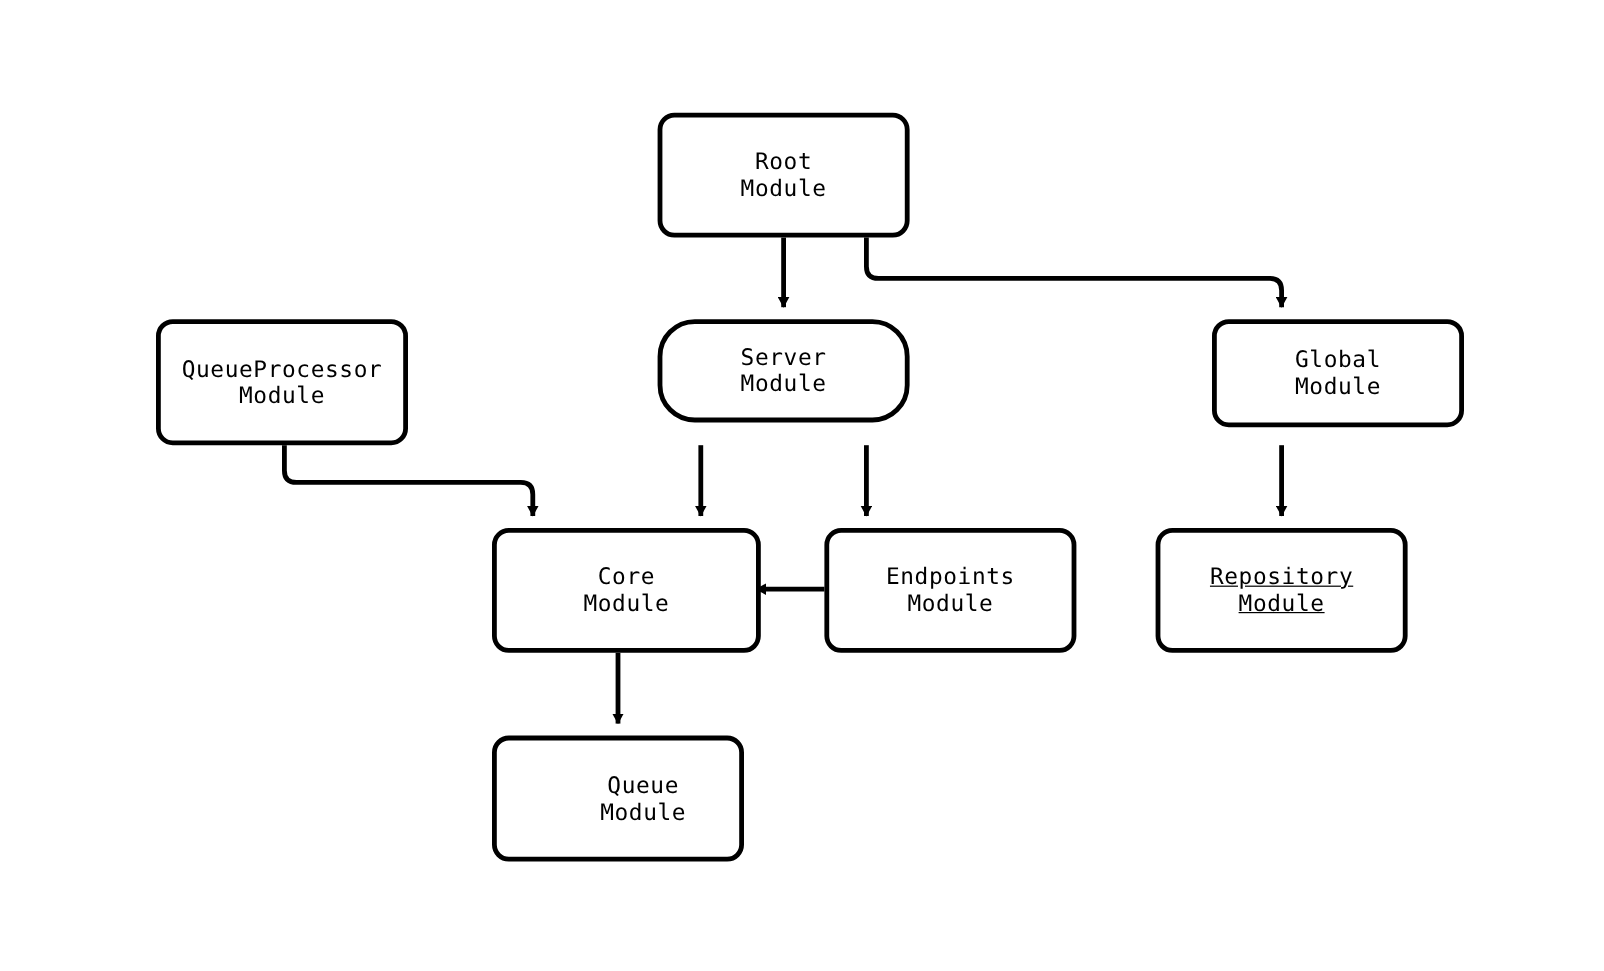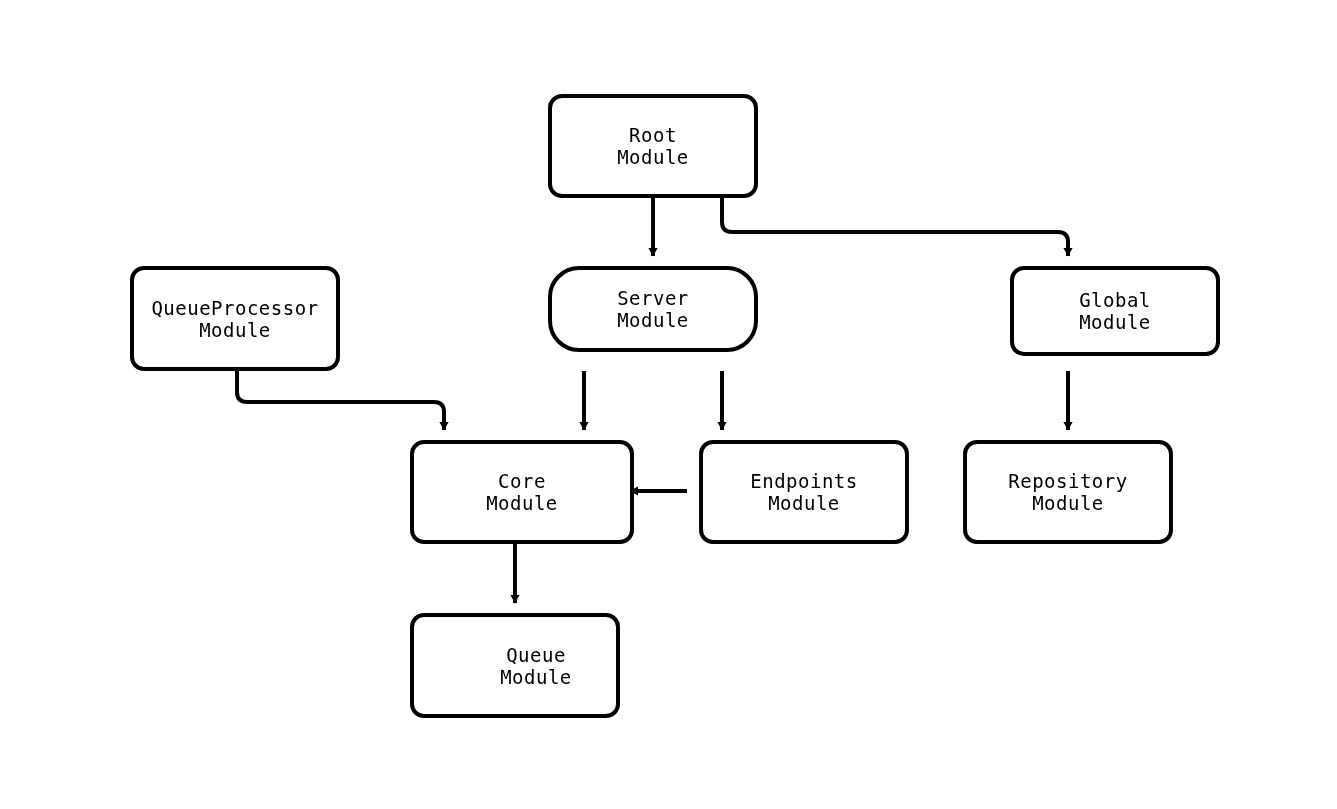--- a/index.html
+++ b/index.html
@@ -94,26 +94,26 @@
   <div class="node" style="left:963px; top:266px; width:210px; height:90px;margin-left:47px;">
     <div class="node-label">Global</div>
     <div class="node-label">Module</div>
   </div>
 
   <div class="node" style="left:410px; top:440px; width:224px; height:104px;">
     <div class="node-label">Core</div>
     <div class="node-label">Module</div>
   </div>
 
-  <div class="node" style="left:687px; top:440px; width:210px; height:104px;margin-left:12px;">
+  <div class="node" style="left:687px; top:440px; width:210px; height:104px;">
     <div class="node-label">Endpoints</div>
     <div class="node-label">Module</div>
   </div>
 
-  <div class="node" style="left:963px; top:440px; width:210px; height:104px;">
+  <div class="node" style="left:963px; top:440px; width:210px; height:104px;text-decoration:underline;">
     <div class="node-label">Repository</div>
     <div class="node-label">Module</div>
   </div>
 
   <div class="node" style="left:410px; top:613px; width:210px; height:105px;padding-left:42px;">
     <div class="node-label">Queue</div>
     <div class="node-label">Module</div>
   </div>
 
 </div>

